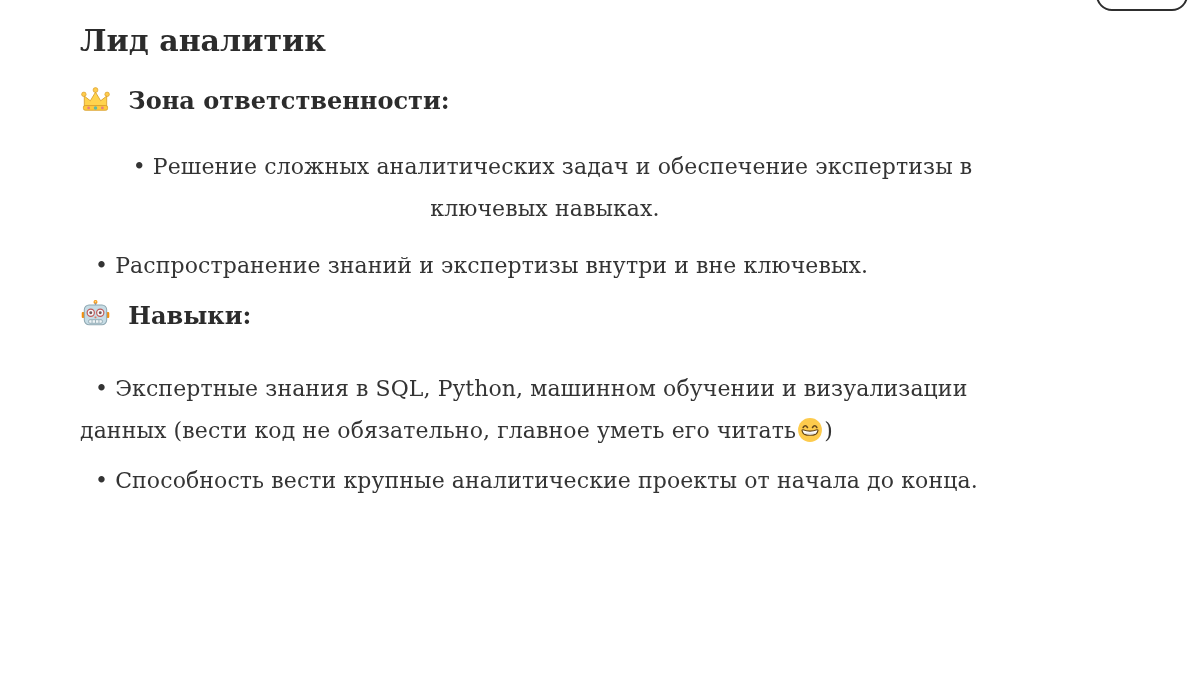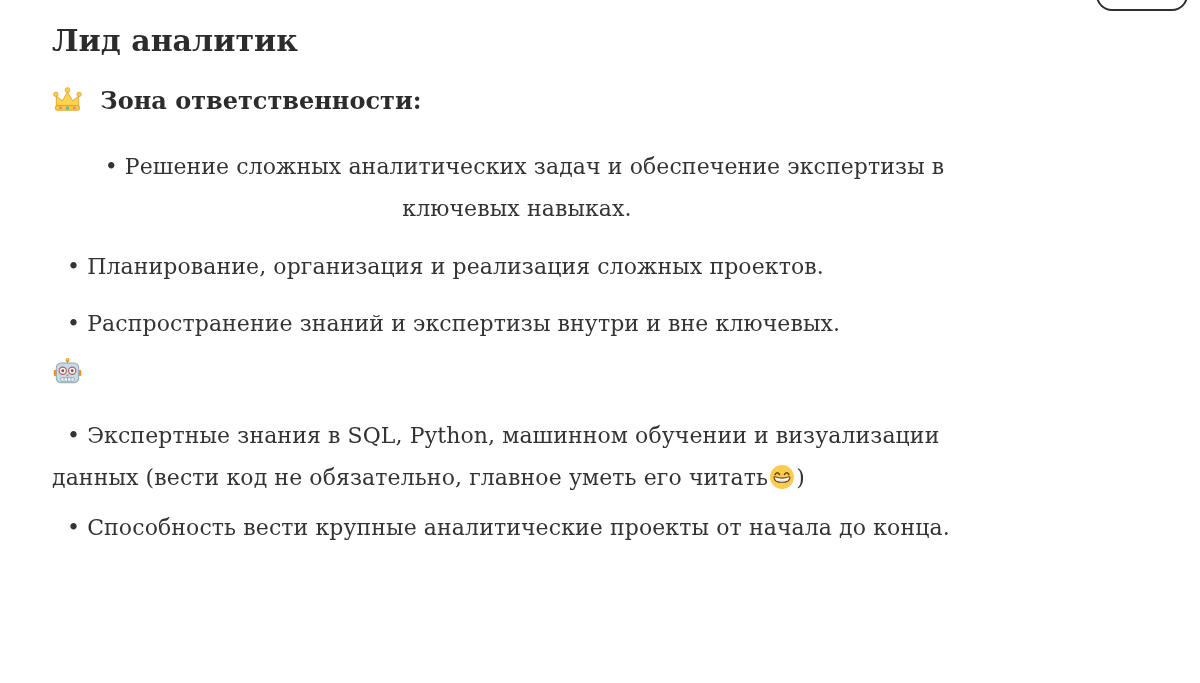--- a/index.html
+++ b/index.html
@@ -21,21 +21,21 @@
     top: -31px;
     width: 92px;
     height: 42px;
     background: #ffffff;
     border: 2.5px solid #2e2e2e;
     border-radius: 16px;
     box-sizing: border-box;
   }
   .content {
     position: absolute;
-    left: 52px;
+    left: 80px;
     top: 0;
     width: 930px;
   }
   .title {
     margin: 22px 0 0 0;
     font-size: 30px;
     line-height: 38px;
     font-weight: bold;
     color: #2c2c2c;
   }
@@ -59,21 +59,21 @@
     line-height: 42px;
     margin: 0;
     text-indent: 15px;
     white-space: pre-line;
     color: #343434;
     letter-spacing: 0.1px;
   }
   .b1 { margin-top: 28px; text-align: center; }
   .b2 { margin-top: 16px; }
   .b3 { margin-top: 15px; }
-  .b4 { margin-top: 24px; white-space: normal; }
+  .b4 { margin-top: 35px; white-space: normal; }
   .b5 { margin-top: 8px; }
   .b6 { margin-top: 13px; }
   .inline-emoji {
     width: 26px;
     height: 26px;
     vertical-align: -5px;
     margin: 0 1px;
   }
 </style>
 </head>
@@ -94,41 +94,41 @@
       <rect x="4" y="25" width="28" height="5.5" rx="2" fill="#FFC93C" stroke="#D99E2B" stroke-width="1"></rect>
       <circle cx="18" cy="27.8" r="2" fill="#5FB9A5"></circle>
       <circle cx="10" cy="27.8" r="1.6" fill="#E87E7E"></circle>
       <circle cx="26" cy="27.8" r="1.6" fill="#E87E7E"></circle>
     </svg>
     <span>Зона ответственности:</span>
   </h2>
 
   <p class="bullet b1">• Решение сложных аналитических задач и обеспечение экспертизы в
 ключевых навыках.</p>
-  <p class="bullet b2">• Планирование, организация и реализация сложных проектов.</p>
   <p class="bullet b3">• Распространение знаний и экспертизы внутри и вне ключевых.</p>
 
   <h2 class="heading h-skills">
     <svg class="emoji" viewBox="0 0 36 36">
       <circle cx="18" cy="3.4" r="2.3" fill="#F4900C"></circle>
       <circle cx="18" cy="3.1" r="1.1" fill="#FFD983"></circle>
       <line x1="18" y1="4.5" x2="18" y2="7.5" stroke="#8899A6" stroke-width="1.6"></line>
       <rect x="2" y="15" width="3.2" height="7" rx="1.2" fill="#F4900C"></rect>
       <rect x="30.8" y="15" width="3.2" height="7" rx="1.2" fill="#F4900C"></rect>
       <rect x="5" y="7" width="26" height="23" rx="5.5" fill="#C6DCE5" stroke="#8FA8B2" stroke-width="1.2"></rect>
       <circle cx="12.5" cy="16" r="4.2" fill="#F5F8FA" stroke="#C15B5B" stroke-width="1.4"></circle>
       <circle cx="23.5" cy="16" r="4.2" fill="#F5F8FA" stroke="#C15B5B" stroke-width="1.4"></circle>
       <circle cx="12.5" cy="16" r="1.7" fill="#7A5555"></circle>
       <circle cx="23.5" cy="16" r="1.7" fill="#7A5555"></circle>
       <rect x="16.9" y="20.2" width="2.2" height="2.2" rx="0.6" fill="#E07A5F"></rect>
       <rect x="10" y="24" width="16" height="4.2" rx="1.6" fill="#EDF3F5" stroke="#8FA8B2" stroke-width="1"></rect>
       <line x1="14" y1="24.4" x2="14" y2="27.8" stroke="#8FA8B2" stroke-width="1"></line>
       <line x1="18" y1="24.4" x2="18" y2="27.8" stroke="#8FA8B2" stroke-width="1"></line>
       <line x1="22" y1="24.4" x2="22" y2="27.8" stroke="#8FA8B2" stroke-width="1"></line>
     </svg>
+    <span>Навыки:</span>
   </h2>
 
   <p class="bullet b4"><span>• Экспертные знания в SQL, Python, машинном обучении и визуализации</span><br><span>данных (вести код не обязательно, главное уметь его читать</span><svg class="inline-emoji" viewBox="0 0 36 36">
         <circle cx="18" cy="18" r="16.5" fill="#FDCB4D"></circle>
         <path d="M8.5 14.5 Q11.5 9.8 14.5 14.5" stroke="#65471B" stroke-width="2.2" fill="none" stroke-linecap="round"></path>
         <path d="M21.5 14.5 Q24.5 9.8 27.5 14.5" stroke="#65471B" stroke-width="2.2" fill="none" stroke-linecap="round"></path>
         <path d="M7 18.8 C8 27.5 28 27.5 29 18.8 C29.2 17.9 28.5 17.4 27.7 17.7 C21 20.3 15 20.3 8.3 17.7 C7.5 17.4 6.8 17.9 7 18.8 Z" fill="#FFFFFF" stroke="#65471B" stroke-width="1.6" stroke-linejoin="round"></path>
         <line x1="9.8" y1="22.6" x2="26.2" y2="22.6" stroke="#DCDCDC" stroke-width="1.2"></line>
       </svg><span>)</span></p>
 

